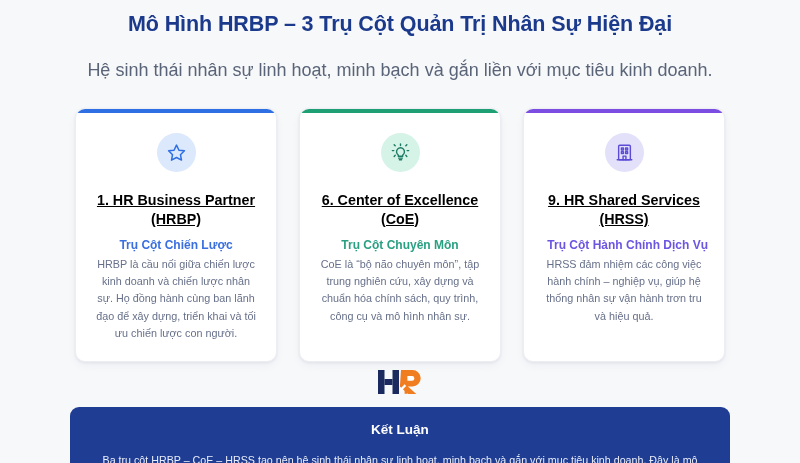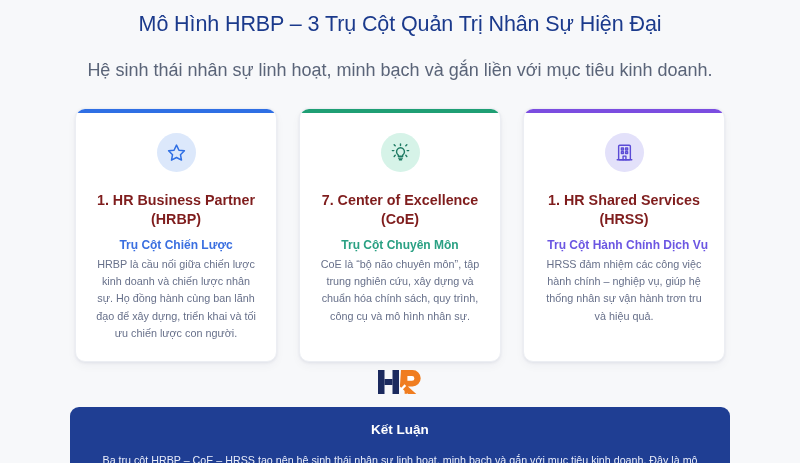--- a/index.html
+++ b/index.html
@@ -27,21 +27,21 @@
   }
 
   
   .header {
     text-align: center;
     padding-top: 12px;
   }
 
   .page-title {
     font-size: 21.5px;
-    font-weight: 400;
+    font-weight: 700;
     color: #1b3a8c;
     letter-spacing: -0.1px;
     line-height: 1.2;
   }
 
   .page-subtitle {
     margin-top: 21px;
     font-size: 18px;
     font-weight: 400;
     color: #5a6478;
@@ -94,23 +94,24 @@
 
   .card.c1 .icon-circle { background: #dce8fb; }
   .card.c2 .icon-circle { background: #d6f3e8; }
   .card.c3 .icon-circle { background: #e3e1fa; }
 
   .icon-circle svg { display: block; }
 
   .card-title {
     font-size: 14.3px;
     font-weight: 700;
-    color: #7f1d1d;
+    color: #000000;
     line-height: 1.32;
     padding: 0 4px;
+    text-decoration: underline;
   }
 
   .card-subtitle {
     margin-top: 9px;
     font-size: 12px;
     font-weight: 700;
     line-height: 1.3;
   }
 
   .card.c1 .card-subtitle { color: #3a6fe0; }
@@ -201,40 +202,40 @@
             <line x1="12" y1="1.2" x2="12" y2="3.1"></line>
             <line x1="3.6" y1="9.6" x2="1.7" y2="9.6"></line>
             <line x1="22.3" y1="9.6" x2="20.4" y2="9.6"></line>
             <line x1="5.3" y1="3.6" x2="4" y2="2.3"></line>
             <line x1="20" y1="2.3" x2="18.7" y2="3.6"></line>
             <line x1="5.3" y1="15.6" x2="4" y2="16.9"></line>
             <line x1="18.7" y1="15.6" x2="20" y2="16.9"></line>
           </svg>
         </span>
       </div>
-      <div class="card-title">7. Center of Excellence (CoE)</div>
+      <div class="card-title">6. Center of Excellence (CoE)</div>
       <div class="card-subtitle">Trụ Cột Chuyên Môn</div>
       <div class="card-body">CoE là “bộ não chuyên môn”, tập trung nghiên cứu, xây dựng và chuẩn hóa chính sách, quy trình, công cụ và mô hình nhân sự.</div>
     </div>
 
     <div class="card c3">
       <div class="icon-circle">
         <span>
           <svg width="19" height="19" viewBox="0 0 24 24" fill="none" stroke="#5b4bd6" stroke-width="1.8" stroke-linecap="round" stroke-linejoin="round">
             <rect x="4.6" y="2.8" width="14.8" height="18.4" rx="1.4"></rect>
             <line x1="2.8" y1="21.2" x2="21.2" y2="21.2"></line>
             <rect x="8.1" y="6.4" width="2.5" height="2.4"></rect>
             <rect x="13.4" y="6.4" width="2.5" height="2.4"></rect>
             <rect x="8.1" y="11" width="2.5" height="2.4"></rect>
             <rect x="13.4" y="11" width="2.5" height="2.4"></rect>
             <path d="M10.2 21.2v-4.6h3.6v4.6"></path>
           </svg>
         </span>
       </div>
-      <div class="card-title">1. HR Shared Services (HRSS)</div>
+      <div class="card-title">9. HR Shared Services (HRSS)</div>
       <div class="card-subtitle">Trụ Cột Hành Chính Dịch Vụ</div>
       <div class="card-body">HRSS đảm nhiệm các công việc hành chính – nghiệp vụ, giúp hệ thống nhân sự vận hành trơn tru và hiệu quả.</div>
     </div>
 
   </div>
 
   <div class="logo-wrap">
     <span class="logo">
       <svg width="46" height="30" viewBox="0 0 46 30" aria-hidden="true">
 

